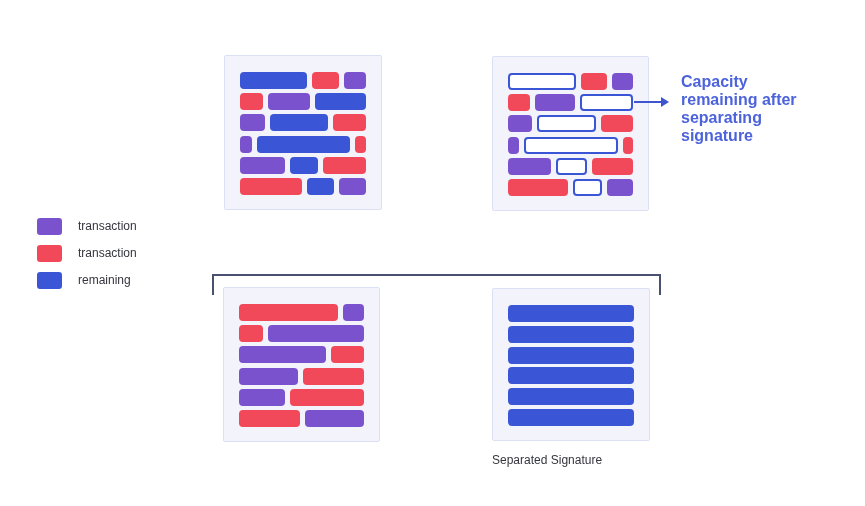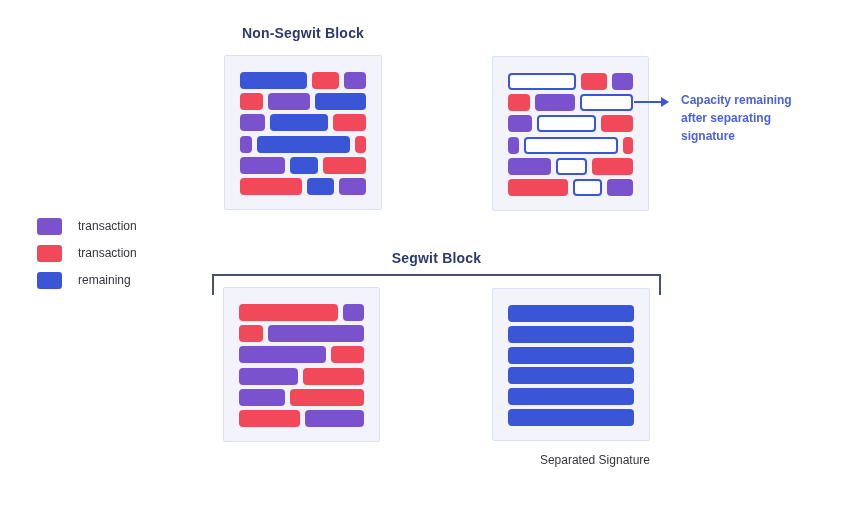--- a/index.html
+++ b/index.html
@@ -40,43 +40,41 @@
   .legend{position:absolute;left:37px;top:218px;}
   .legend-item{display:flex;align-items:center;height:17px;margin-bottom:10px;}
   .legend-swatch{width:25px;height:17px;border-radius:3px;flex:0 0 auto;}
   .legend-label{margin-left:16px;font-size:12px;color:var(--label);line-height:17px;}
   
   .arrow-line{position:absolute;left:634px;top:101px;width:28px;height:2px;background:var(--arrow);}
   .arrow-head{position:absolute;left:661px;top:97px;width:0;height:0;
     border-top:5px solid transparent;border-bottom:5px solid transparent;
     border-left:8px solid var(--arrow);}
   .annotation-text{
-    position:absolute;left:681px;top:91px;width:122px;
-    font-size:12px;line-height:18px;color:var(--annotation);font-weight:bold;
+    position:absolute;left:681px;top:73px;width:122px;
+    font-size:16px;line-height:18px;color:var(--annotation);font-weight:bold;
   }
   
   .bracket-top{position:absolute;left:212px;top:274px;width:449px;height:2px;background:var(--bracket);}
   .bracket-tick-left{position:absolute;left:212px;top:274px;width:2px;height:21px;background:var(--bracket);}
   .bracket-tick-right{position:absolute;left:659px;top:274px;width:2px;height:21px;background:var(--bracket);}
   .caption{
     position:absolute;
-    text-align:right;
+    text-align:left;
     font-size:12px;
     color:var(--label);
   }
 </style>
 </head>
 <body>
 
 <div class="canvas">
 
-  <div class="block-title" style="left:224px;top:24px;width:158px;">Non-Segwit Block</div>
-
-
-  <div class="block-title" style="left:212px;top:249px;width:449px;">Segwit Block</div>
+
+
 
   <div class="block-box" style="left:224px;top:55px;width:158px;height:155px;">
       <div class="bar-row">
         <div class="bar bar-blue" style="flex-grow: 67;"></div>
         <div class="bar bar-red" style="flex-grow: 27;"></div>
         <div class="bar bar-purple" style="flex-grow: 22;"></div>
       </div>
       <div class="bar-row">
         <div class="bar bar-red" style="flex-grow: 24;"></div>
         <div class="bar bar-purple" style="flex-grow: 43;"></div>

